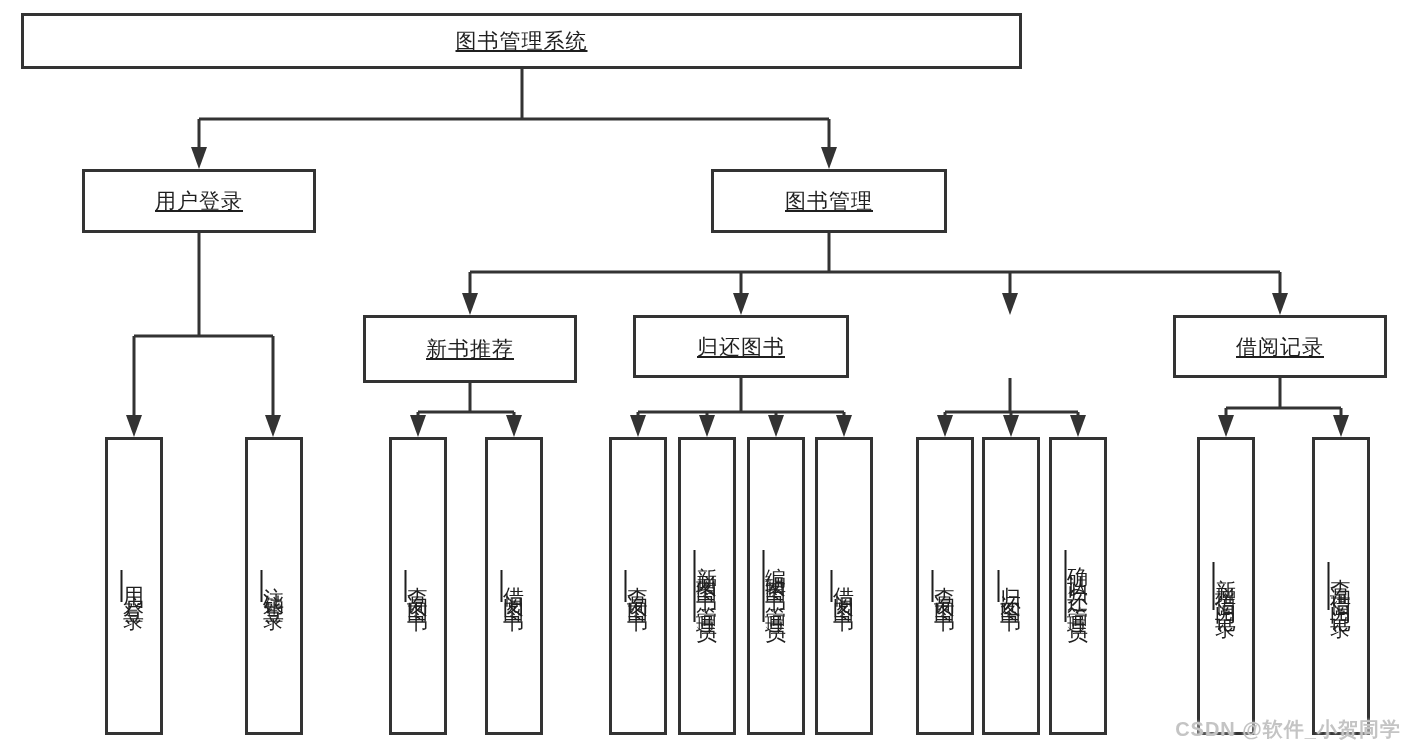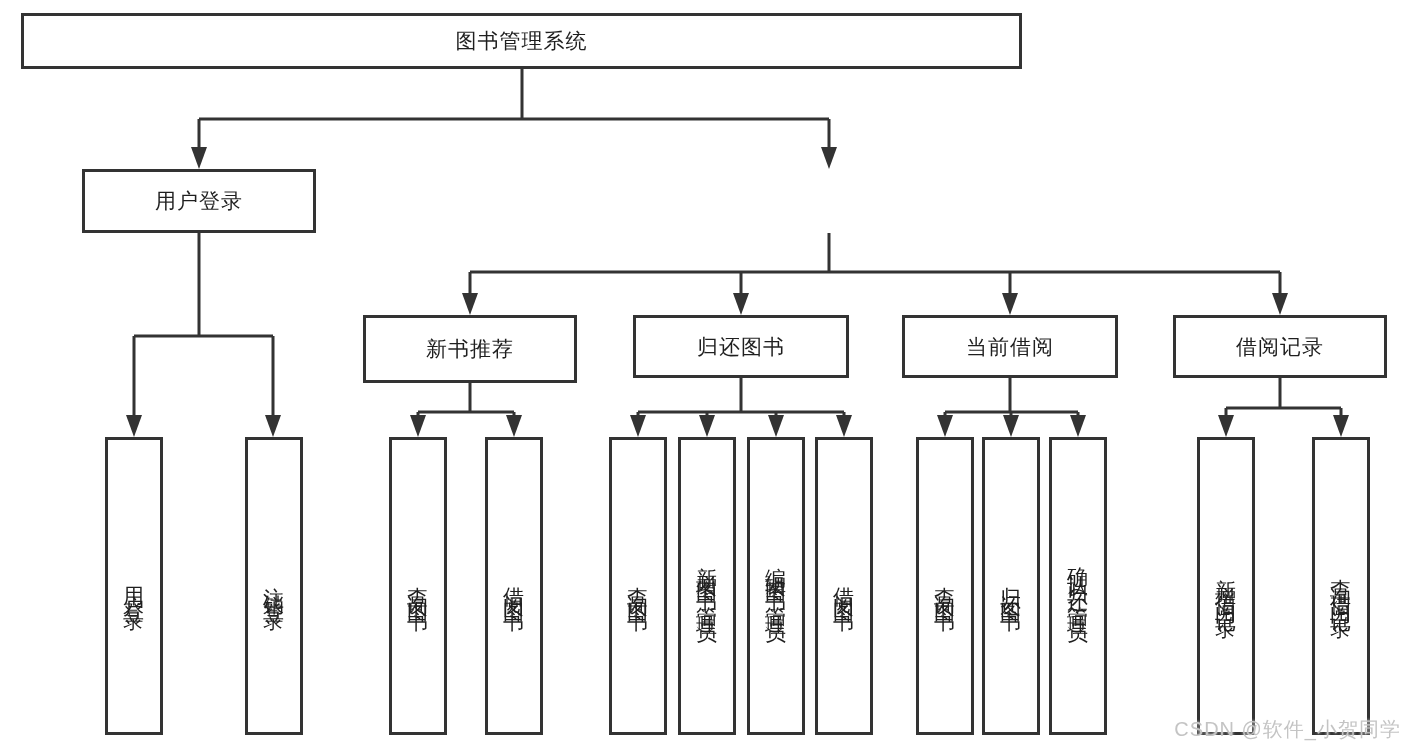--- a/index.html
+++ b/index.html
@@ -19,36 +19,38 @@
   .connectors{position:absolute;left:0;top:0;width:1405px;height:747px;}
   .node{
     position:absolute;
     box-sizing:border-box;
     border:3px solid var(--line);
     background:var(--box-bg);
     color:var(--text);
     display:flex;align-items:center;justify-content:center;
     text-align:center;
     z-index:2;
+    text-decoration:underline;
   }
   .h-node{font-size:21px;letter-spacing:1px;}
   .leaf{
     writing-mode:vertical-rl;
     font-size:21px;
     letter-spacing:8px;
     line-height:1;
   }
   .watermark{
     position:absolute;
     right:4px;bottom:4px;
     font-size:20px;
     color:var(--watermark);
     text-shadow:0 0 3px #ffffff;
     z-index:3;
     letter-spacing:1px;
+    font-weight:bold;
   }
 </style>
 </head>
 <body>
 
 <div class="canvas">
 
   <svg class="connectors" width="1405" height="747" viewBox="0 0 1405 747" xmlns="http://www.w3.org/2000/svg">
     <g stroke="#333333" stroke-width="3" fill="none">
 
@@ -85,24 +87,24 @@
       <polygon points="1003,415 1019,415 1011,437"></polygon>
       <polygon points="1070,415 1086,415 1078,437"></polygon>
       <polygon points="1218,415 1234,415 1226,437"></polygon>
       <polygon points="1333,415 1349,415 1341,437"></polygon>
     </g>
   </svg>
 
   <div class="node h-node" style="left:21px;top:13px;width:1001px;height:56px;">图书管理系统</div>
 
   <div class="node h-node" style="left:82px;top:169px;width:234px;height:64px;">用户登录</div>
+  <div class="node h-node" style="left:711px;top:169px;width:236px;height:64px;">图书管理</div>
 
   <div class="node h-node" style="left:363px;top:315px;width:214px;height:68px;">新书推荐</div>
   <div class="node h-node" style="left:633px;top:315px;width:216px;height:63px;">归还图书</div>
-  <div class="node h-node" style="left:902px;top:315px;width:216px;height:63px;">当前借阅</div>
   <div class="node h-node" style="left:1173px;top:315px;width:214px;height:63px;">借阅记录</div>
 
   <div class="node leaf" style="left:105px;top:437px;width:58px;height:298px;">用户登录</div>
   <div class="node leaf" style="left:245px;top:437px;width:58px;height:298px;">注销登录</div>
 
   <div class="node leaf" style="left:389px;top:437px;width:58px;height:298px;">查询图书</div>
   <div class="node leaf" style="left:485px;top:437px;width:58px;height:298px;">借阅图书</div>
 
   <div class="node leaf" style="left:609px;top:437px;width:58px;height:298px;">查询图书</div>
   <div class="node leaf" style="left:678px;top:437px;width:58px;height:298px;">新增图书（管理员）</div>

